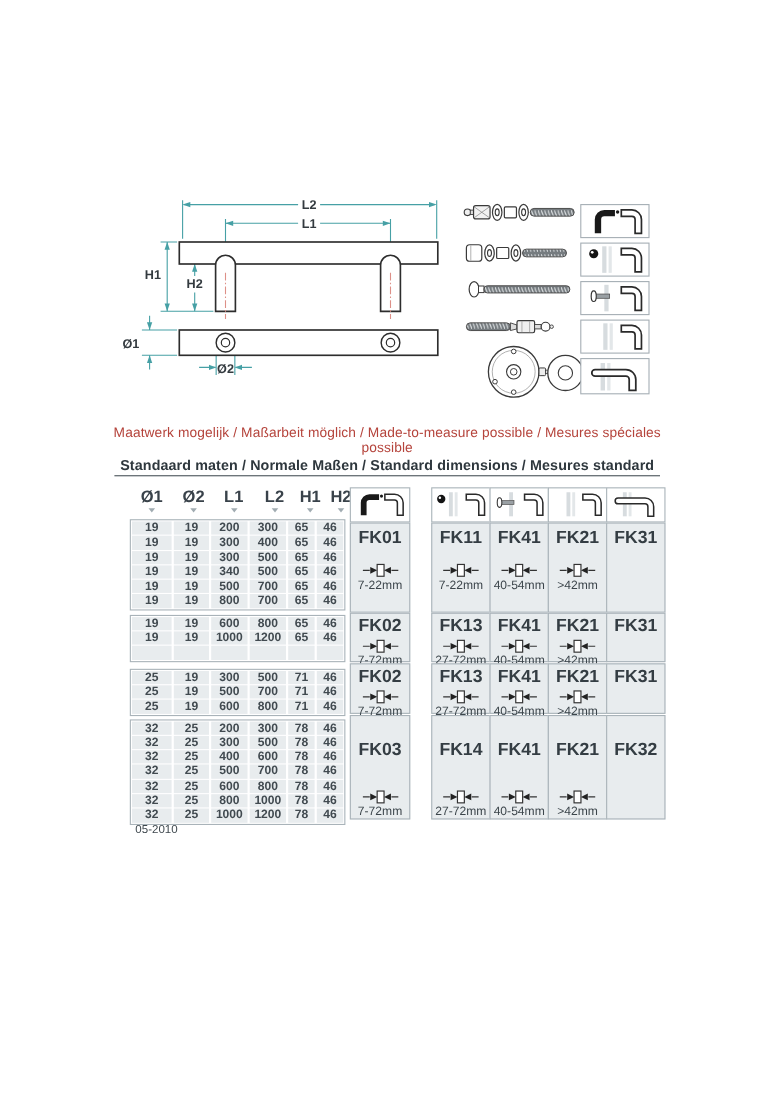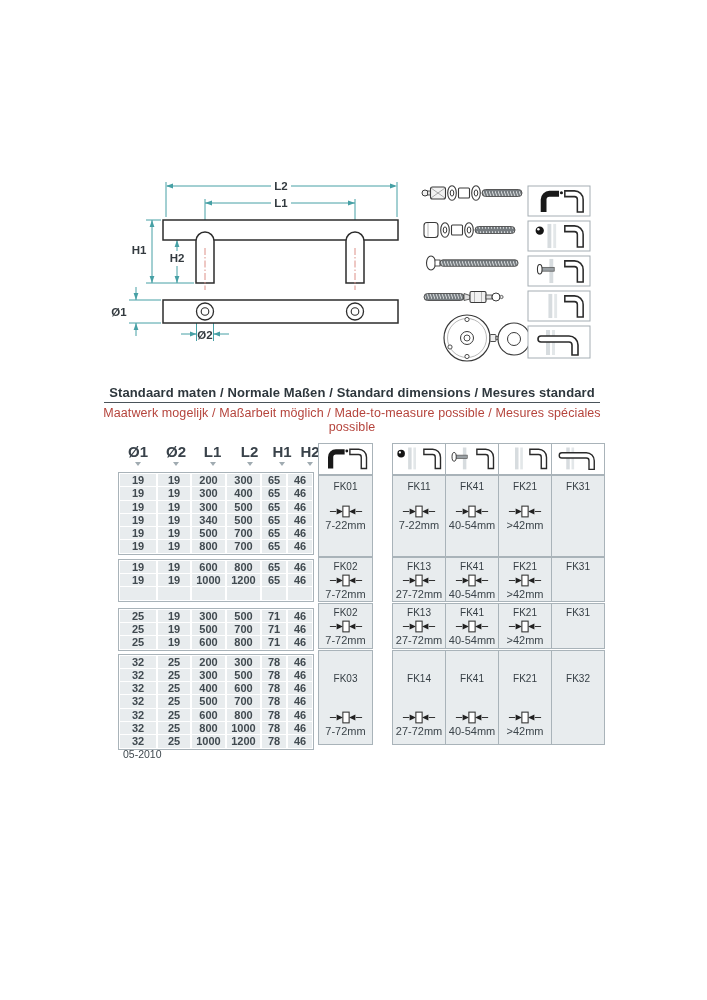--- a/index.html
+++ b/index.html
@@ -33,21 +33,21 @@
   .fkr1{height:43px;margin-bottom:3px;}
   .fkr2{height:44px;margin-bottom:3px;}
   .fkr3{height:93px;}
   .fk-first{position:absolute;left:0;top:0;width:53px;height:100%;
             background:#e8ecee;border:1px solid #a9b3b9;text-align:center;}
   .fk-right{position:absolute;left:62px;top:0;height:100%;display:flex;}
   .fk-cell{width:52px;height:100%;background:#e8ecee;border:1px solid #a9b3b9;
            margin-left:-1px;text-align:center;}
   .fk-cell:first-child{margin-left:12px;}
   .fk-iconrow .fk-first,.fk-iconrow .fk-cell{background:#fff;}
-  .fk-code{font-size:10px;font-weight:normal;color:#343d43;padding-top:3px;text-align:center;}
+  .fk-code{font-size:16px;font-weight:bold;color:#343d43;padding-top:3px;text-align:center;}
   .fkr0 .fk-code{padding-top:5px;margin-bottom:12px;}
   .fkr3 .fk-code{padding-top:22px;margin-bottom:26px;}
   .thk{margin:1px auto 0 auto;}
   .fk-mm{font-size:11px;color:#3c454b;margin-top:0px;}
   .mount-ic{margin:1px auto 0 auto;}
 </style>
 </head>
 <body>
 
 <div id="page">
@@ -219,22 +219,22 @@
       <rect x="528" y="256" width="62" height="30" fill="#fff" stroke="#a5aeb4"></rect>
       <use href="#m3" x="531" y="257" width="58" height="27"></use>
       <rect x="528" y="291" width="62" height="30" fill="#fff" stroke="#a5aeb4"></rect>
       <use href="#m4" x="531" y="292" width="58" height="27"></use>
       <rect x="528" y="326" width="62" height="32" fill="#fff" stroke="#a5aeb4"></rect>
       <use href="#m5" x="531" y="328" width="58" height="28"></use>
     </g>
   </svg>
 
   <div id="headings">
+    <div id="subtitle">Maatwerk mogelijk / Maßarbeit möglich / Made-to-measure possible / Mesures spéciales possible</div>
     <div id="title">Standaard maten / Normale Maßen / Standard dimensions / Mesures standard</div>
-    <div id="subtitle">Maatwerk mogelijk / Maßarbeit möglich / Made-to-measure possible / Mesures spéciales possible</div>
   </div>
 
   <div id="dim-table">
     <div class="t-header" id="t-header">
         <div class="t-hcell" style="width: 38px;">
           <span class="t-hlabel">Ø1</span>
           <span class="tri"></span>
         </div>
         <div class="t-hcell" style="width: 34px;">
           <span class="t-hlabel">Ø2</span>

